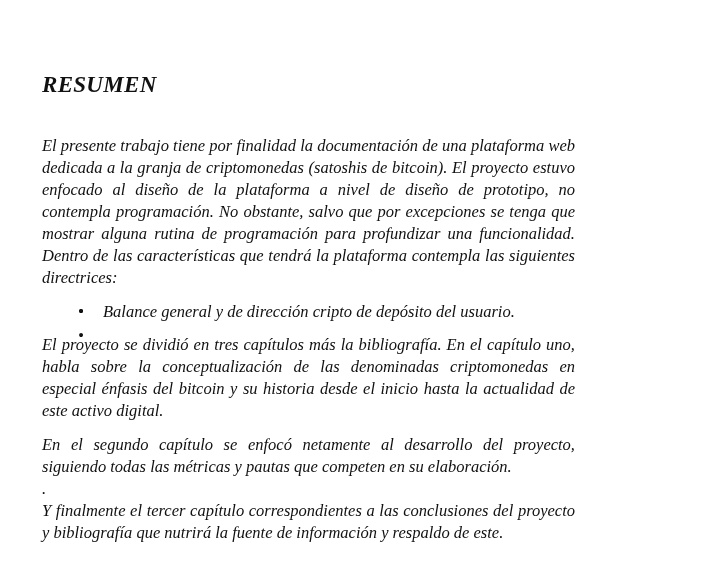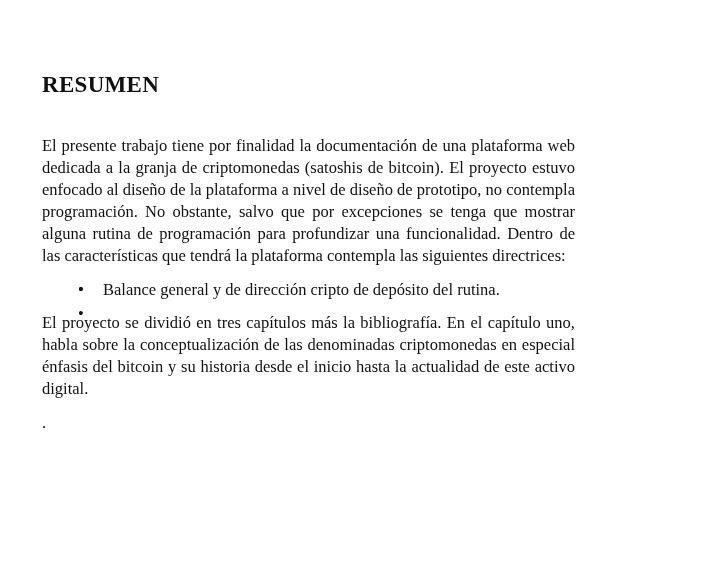--- a/index.html
+++ b/index.html
@@ -12,20 +12,21 @@
     background: #ffffff;
     color: #111111;
     font-family: "Liberation Serif", "DejaVu Serif", serif;
     overflow: hidden;
   }
   .page {
     box-sizing: border-box;
     width: 632px;
     height: 576px;
     padding: 73px 41px 0 42px;
+    font-style: italic;
   }
   .doc-title {
     font-size: 23px;
     line-height: 23px;
     font-weight: bold;
     letter-spacing: 0.3px;
     margin: 0 0 39px 0;
   }
   .para {
     font-size: 16.5px;
@@ -70,26 +71,28 @@
   <h1 class="doc-title">RESUMEN</h1>
 
   <p class="para">El presente trabajo tiene por finalidad la documentación de una plataforma web dedicada a la granja de criptomonedas (satoshis de bitcoin). El proyecto estuvo enfocado al diseño de la plataforma a nivel de diseño de prototipo, no contempla programación. No obstante, salvo que por excepciones se tenga que mostrar alguna rutina de programación para profundizar una funcionalidad. Dentro de las características que tendrá la plataforma contempla las siguientes directrices:</p>
 
   <ul class="bullets">
     <li>
       <span class="bullet-marker">•</span>
     </li>
     <li>
       <span class="bullet-marker">•</span>
-      <span>Balance general y de dirección cripto de depósito del rutina.</span>
+      <span>Balance general y de dirección cripto de depósito del usuario.</span>
     </li>
     <li>
       <span class="bullet-marker">•</span>
     </li>
   </ul>
 
   <p class="para">El proyecto se dividió en tres capítulos más la bibliografía. En el capítulo uno, habla sobre la conceptualización de las denominadas criptomonedas en especial énfasis del bitcoin y su historia desde el inicio hasta la actualidad de este activo digital.</p>
 
+  <p class="para tight">En el segundo capítulo se enfocó netamente al desarrollo del proyecto, siguiendo todas las métricas y pautas que competen en su elaboración.</p>
 
   <p class="stray-period">.</p>
 
+  <p class="para tight">Y finalmente el tercer capítulo correspondientes a las conclusiones del proyecto y bibliografía que nutrirá la fuente de información y respaldo de este.</p>
 
 </div>
 
 </body></html>

